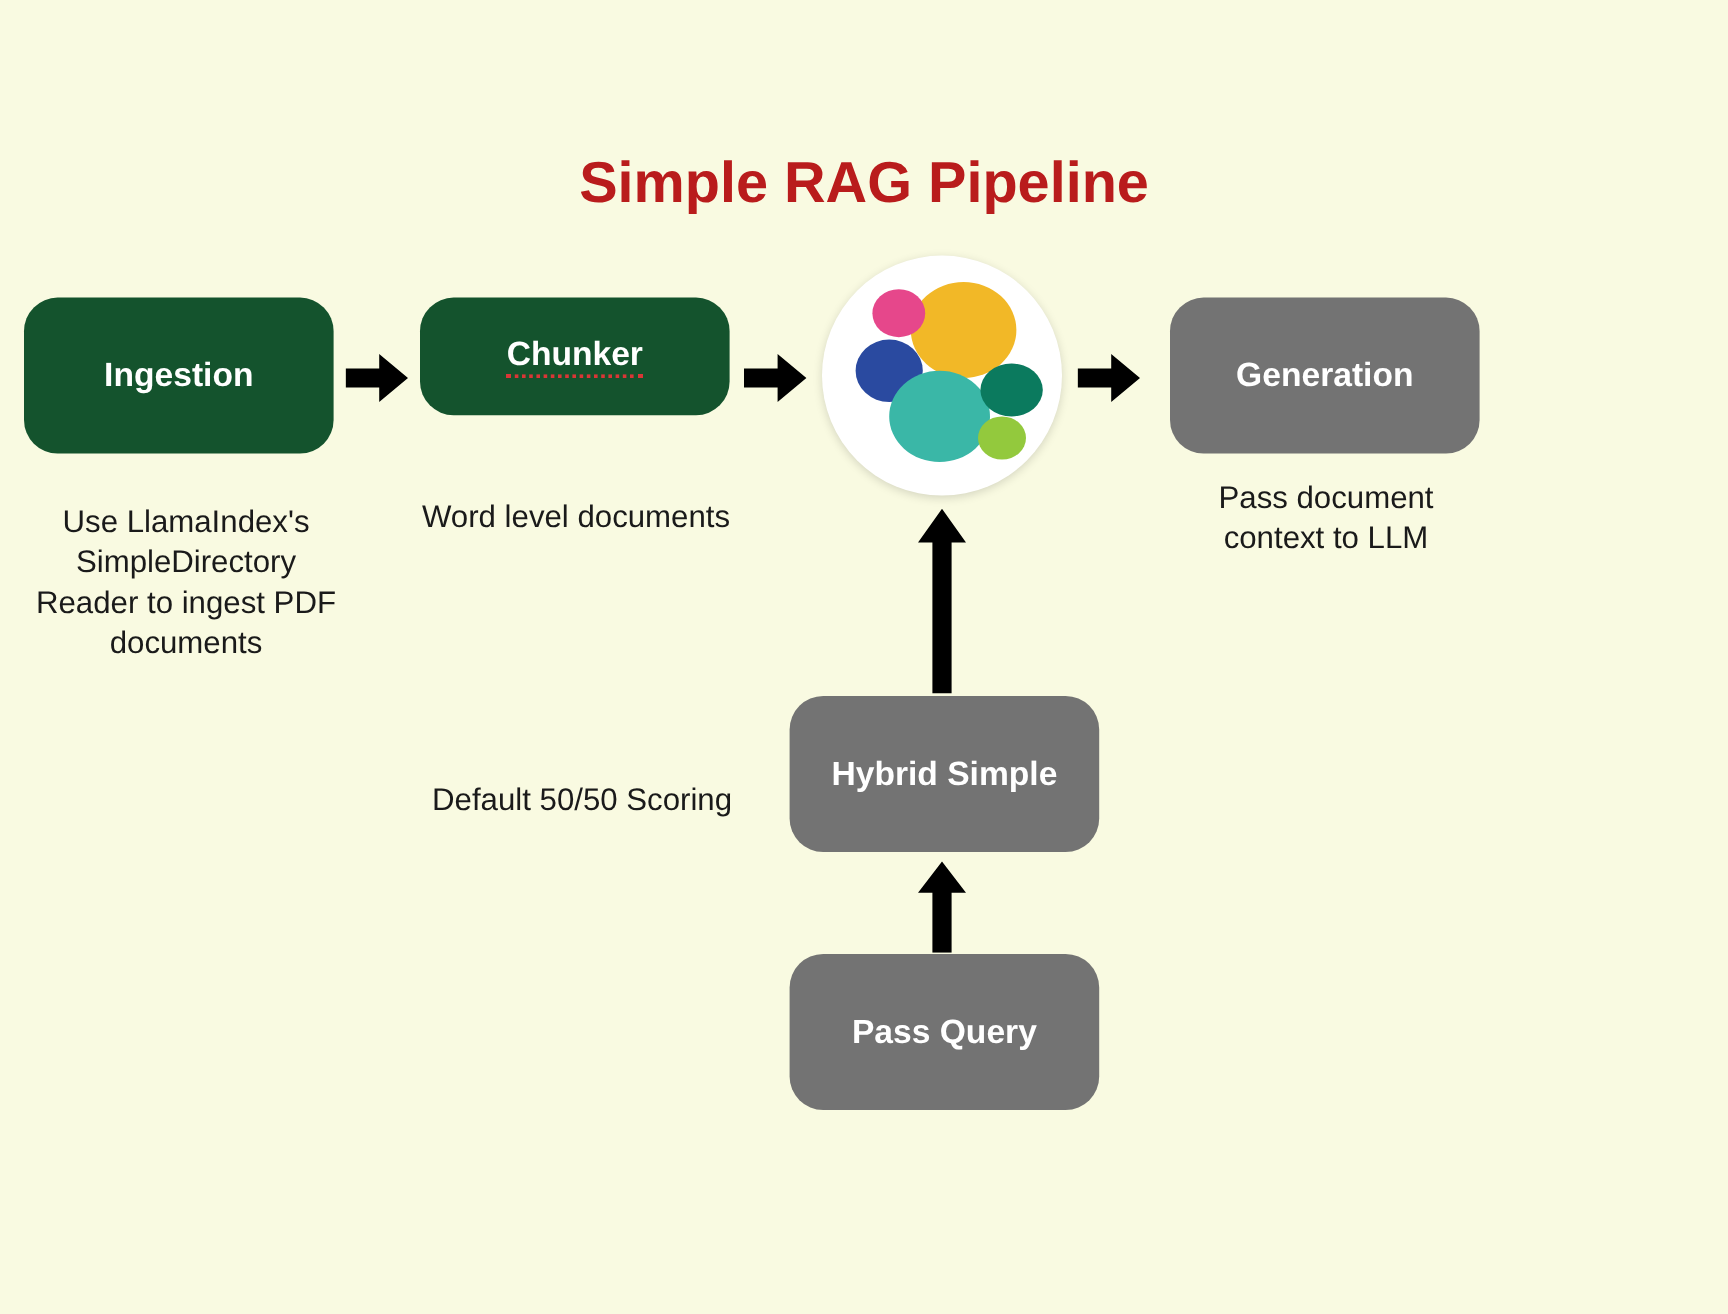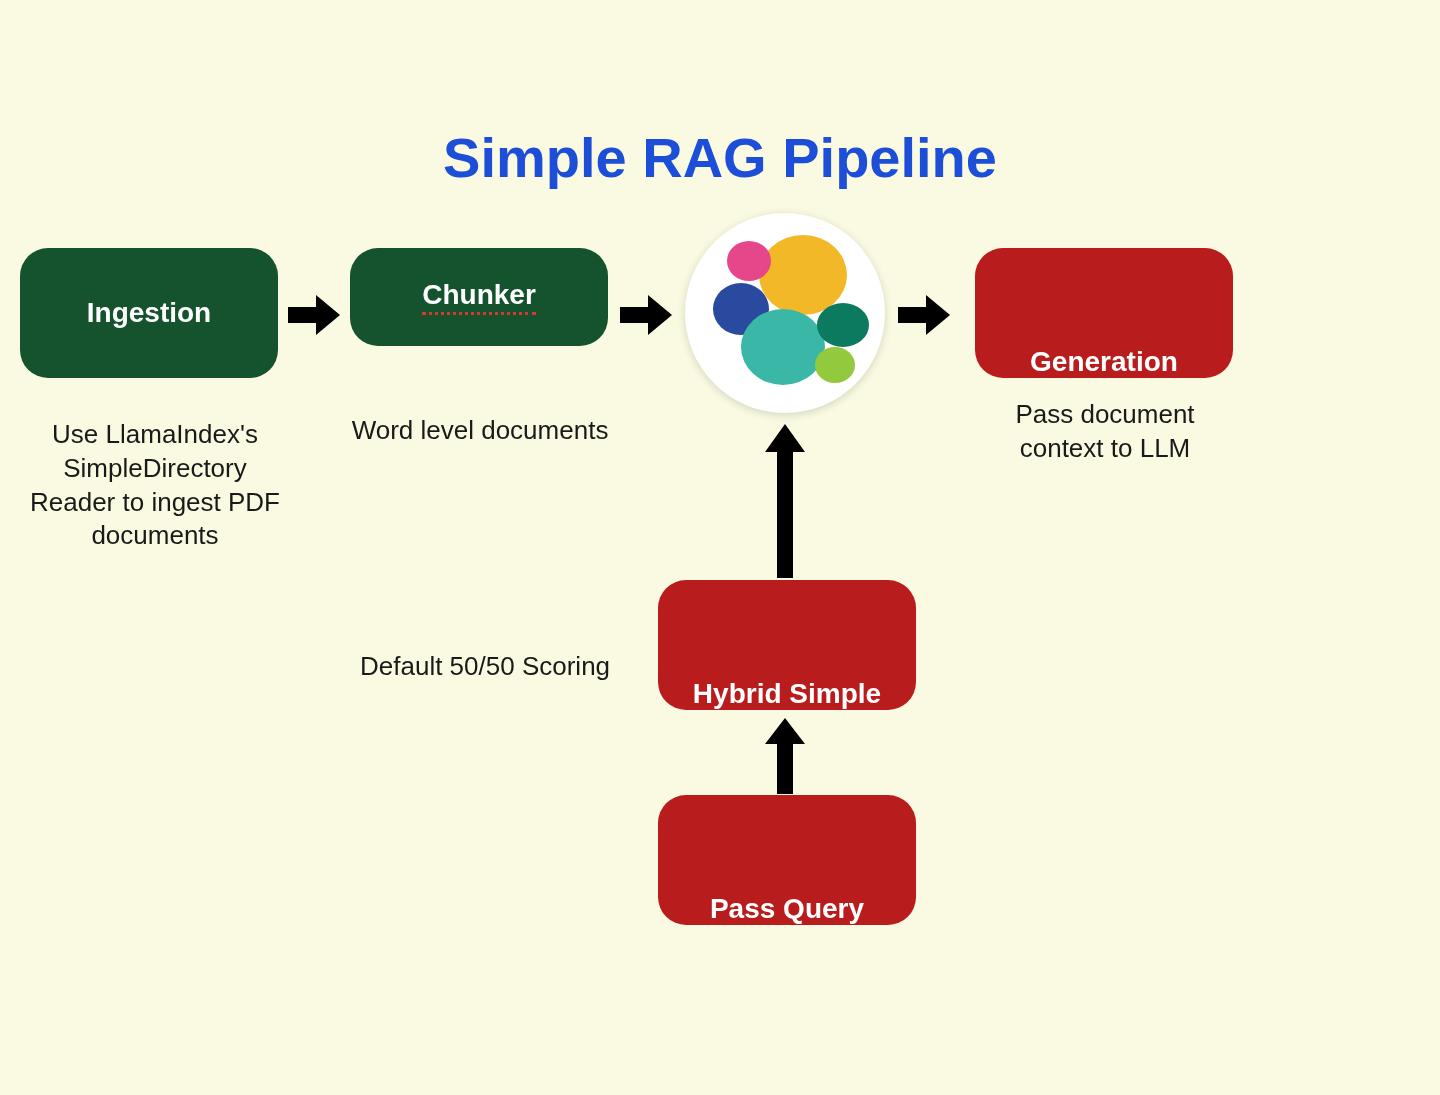--- a/index.html
+++ b/index.html
@@ -10,36 +10,36 @@
       font-family: -apple-system, BlinkMacSystemFont, "Segoe UI", Helvetica, Arial, sans-serif;
       position: relative;
       overflow: hidden;
     }
     .title {
       position: absolute;
       top: 125px;
       left: 0;
       width: 100%;
       text-align: center;
-      font-size: 56px;
+      font-size: 48px;
       font-weight: 700;
-      color: #1d4ed8;
+      color: #b91c1c;
     }
     .node {
       position: absolute;
       display: flex;
       align-items: center;
       justify-content: center;
       border-radius: 28px;
       font-size: 28px;
       font-weight: 600;
       color: #fff;
     }
     .node.teal { background: #14532d; }
-    .node.blue { background: #b91c1c; align-items: flex-end; }
+    .node.blue { background: #737373; }
     .underline-red {
       border-bottom: 3px dotted #d93636;
       padding-bottom: 1px;
     }
     .caption {
       position: absolute;
       font-size: 26px;
       color: #1a1a1a;
       text-align: center;
       line-height: 1.3;

